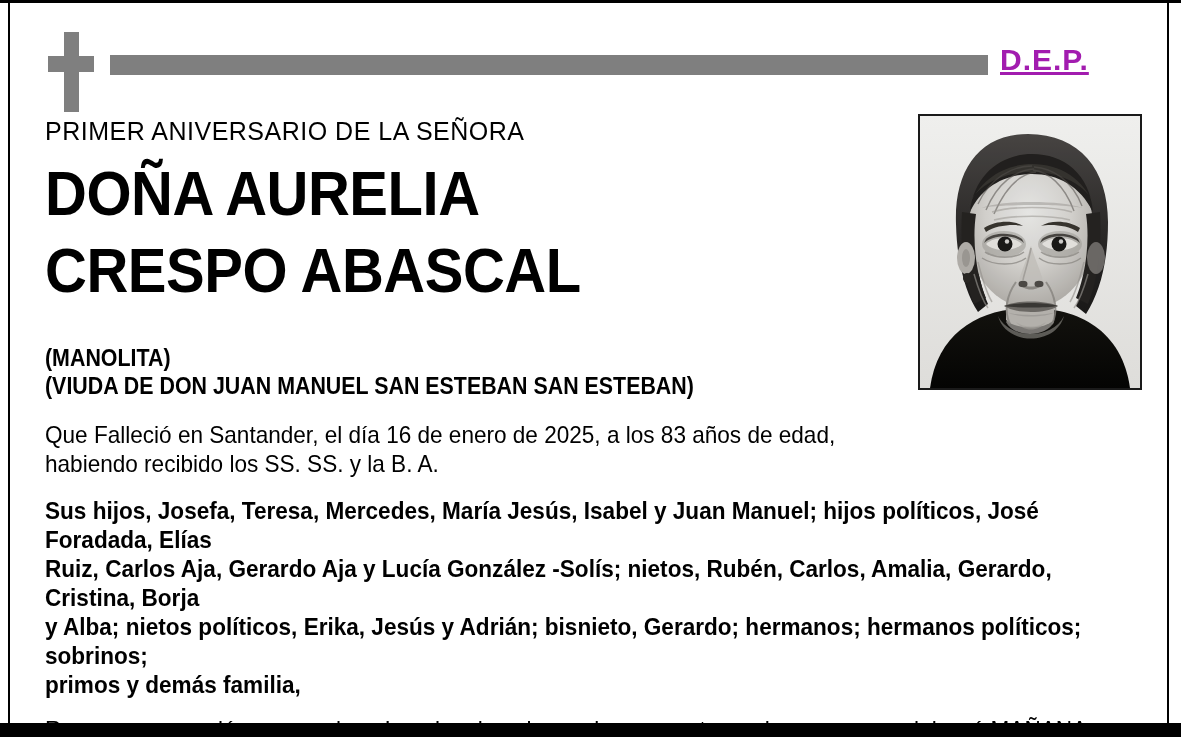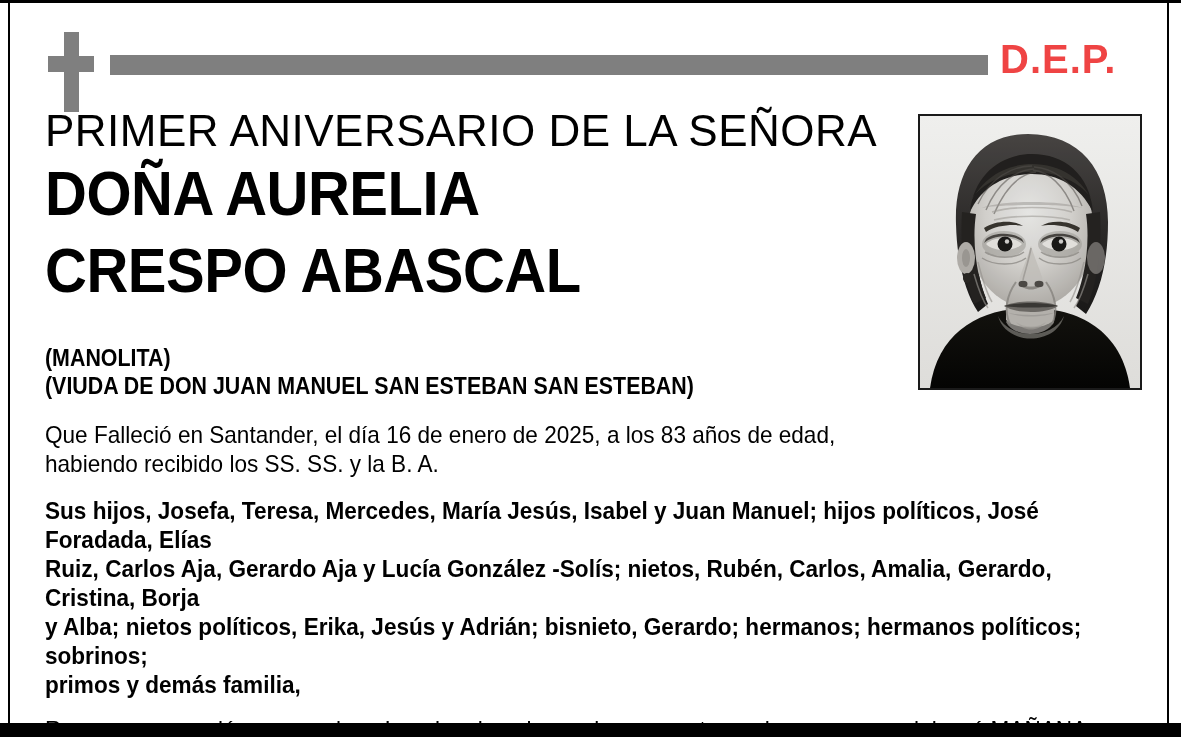--- a/index.html
+++ b/index.html
@@ -69,39 +69,40 @@
     width: 878px;
     height: 20px;
     background: #7f7f7f;
   }
   .dep {
     position: absolute;
     left: 1000px;
     top: 14px;
     font-family: "Liberation Sans", sans-serif;
     font-weight: bold;
-    font-size: 40px;
+    font-size: 30px;
     line-height: 47px;
     letter-spacing: 1px;
-    color: #ef4444;
+    color: #a21caf;
     white-space: nowrap;
+    text-decoration: underline;
   }
 
   
   .body-col {
     position: absolute;
     left: 45px;
     top: 112px;
     width: 1095px;
   }
 
   .kicker {
     font-family: "Liberation Sans", sans-serif;
     font-weight: normal;
-    font-size: 44px;
+    font-size: 25px;
     line-height: 38px;
     letter-spacing: 0.5px;
     color: #000000;
     white-space: nowrap;
     margin-bottom: 4px;
   }
 
   .deceased-name {
     font-family: "Liberation Sans Narrow", "Liberation Sans", sans-serif;
     font-weight: bold;

